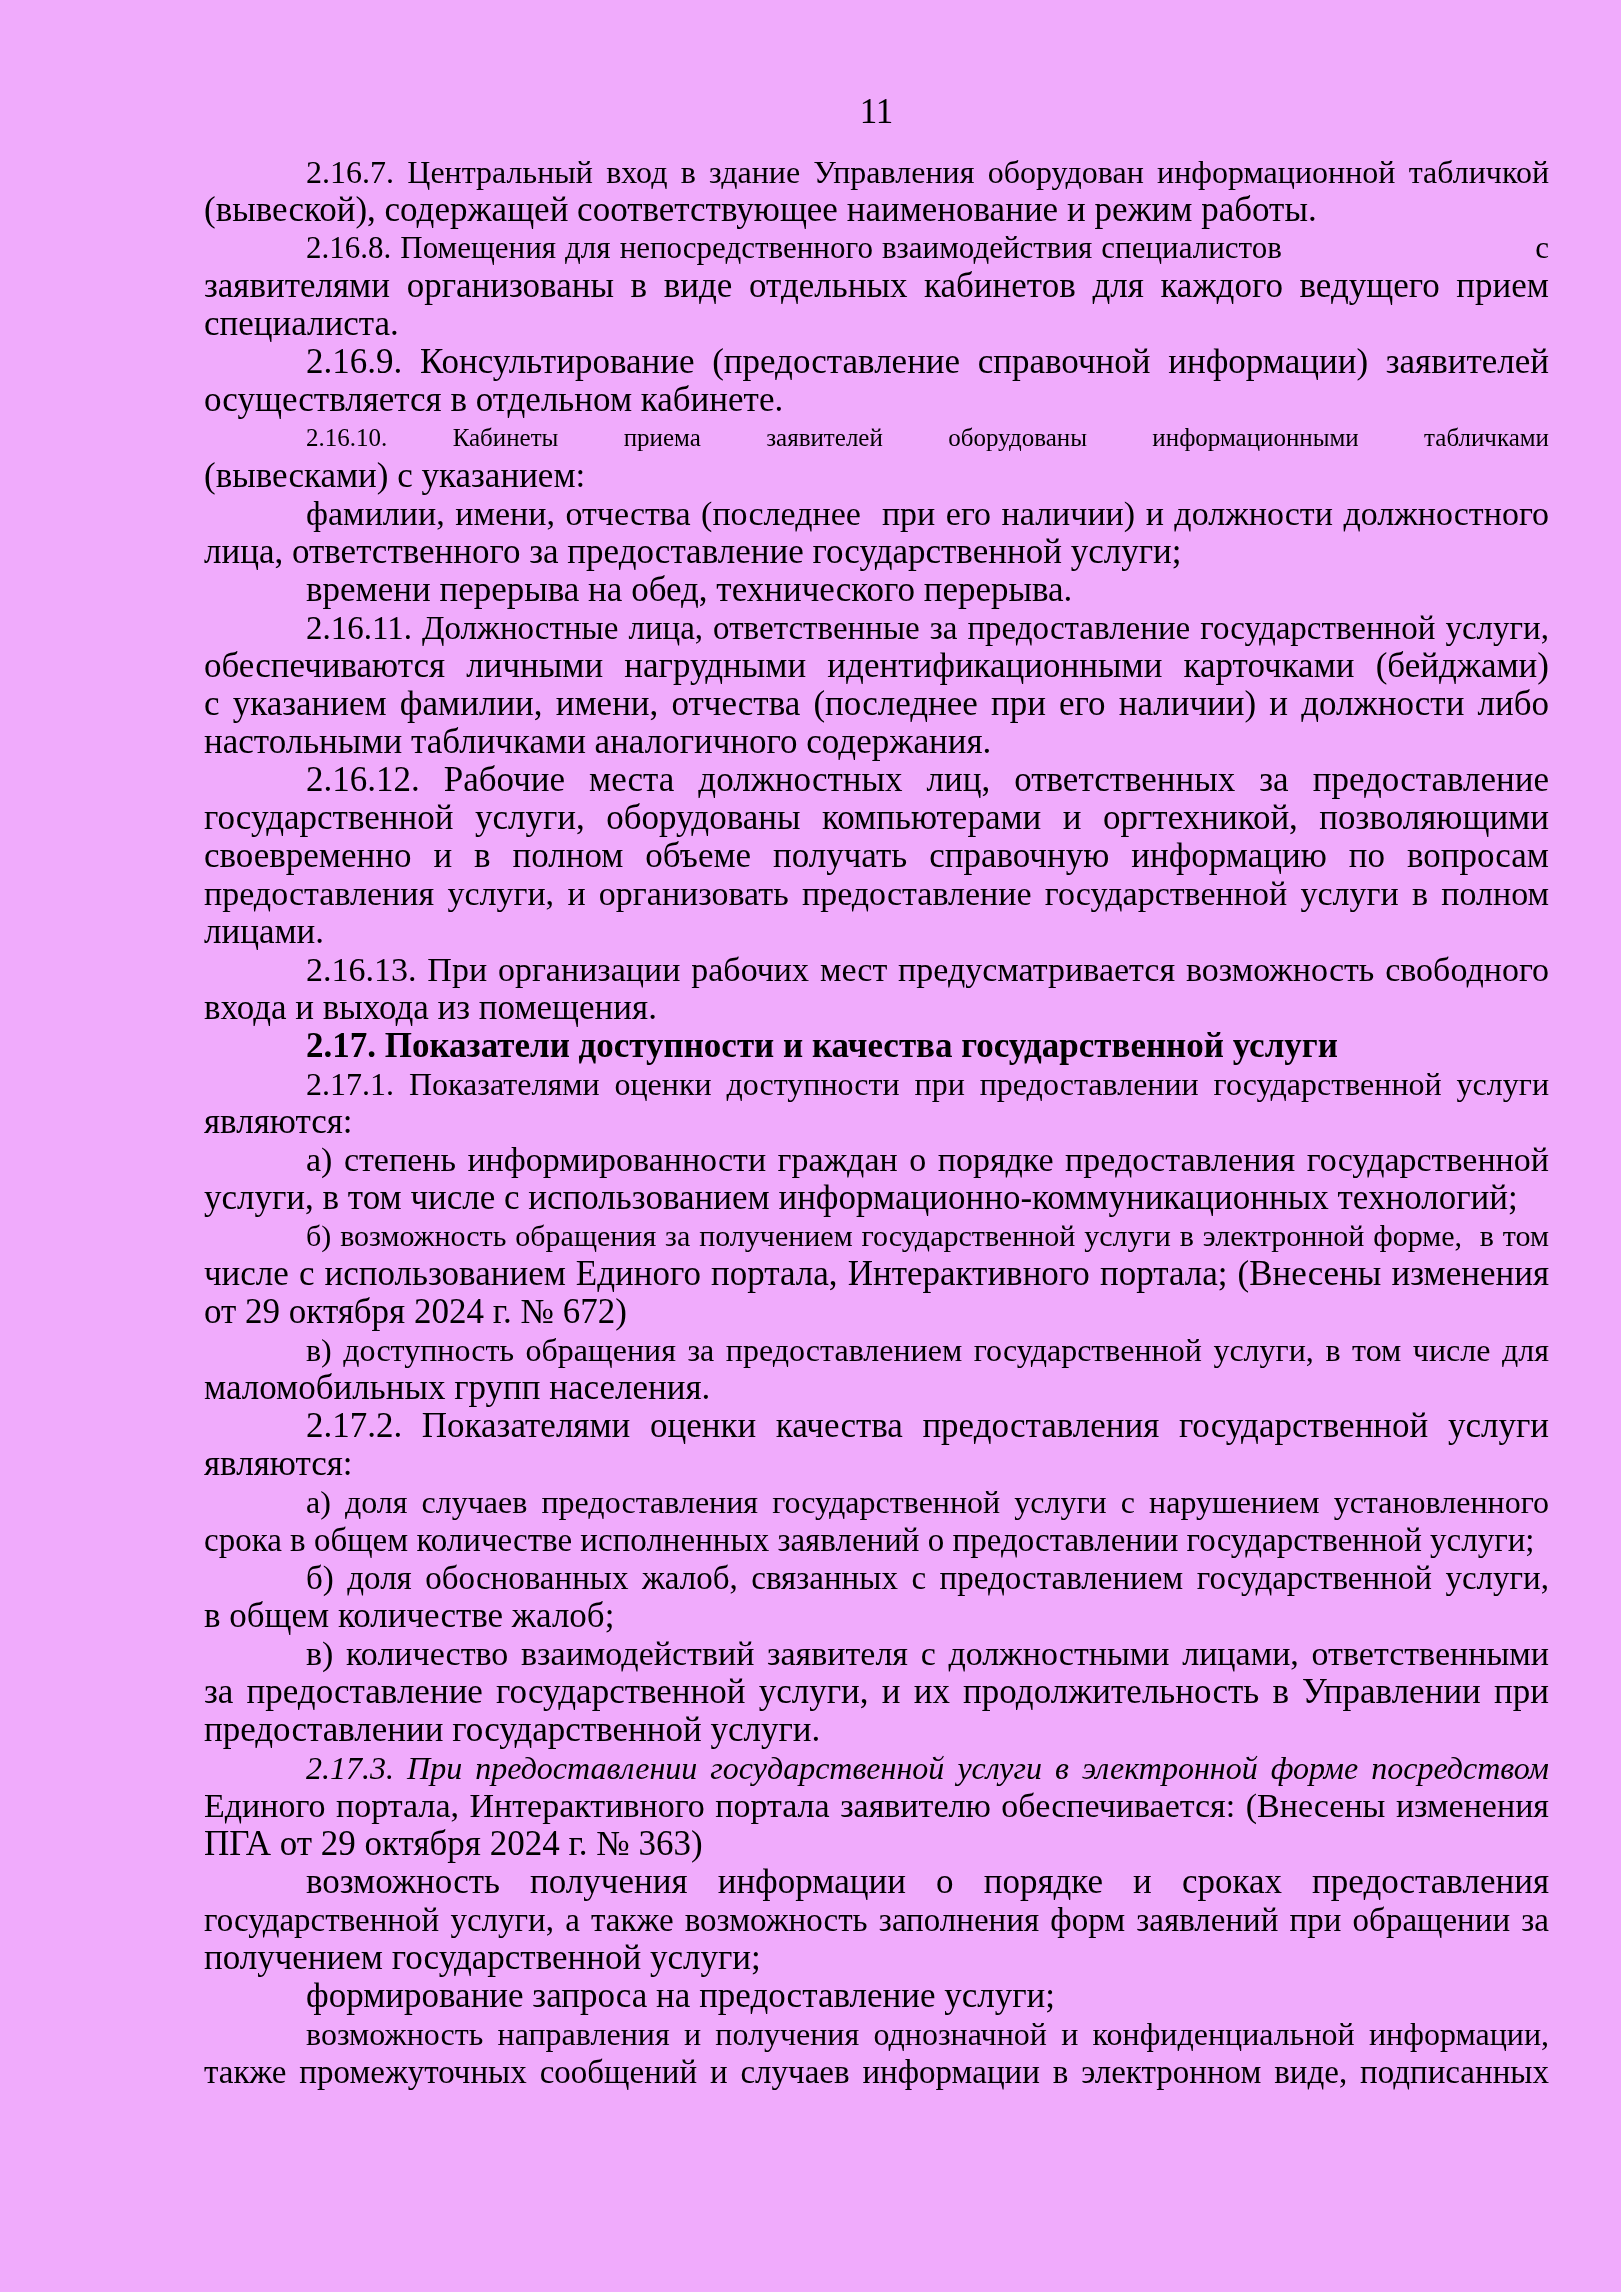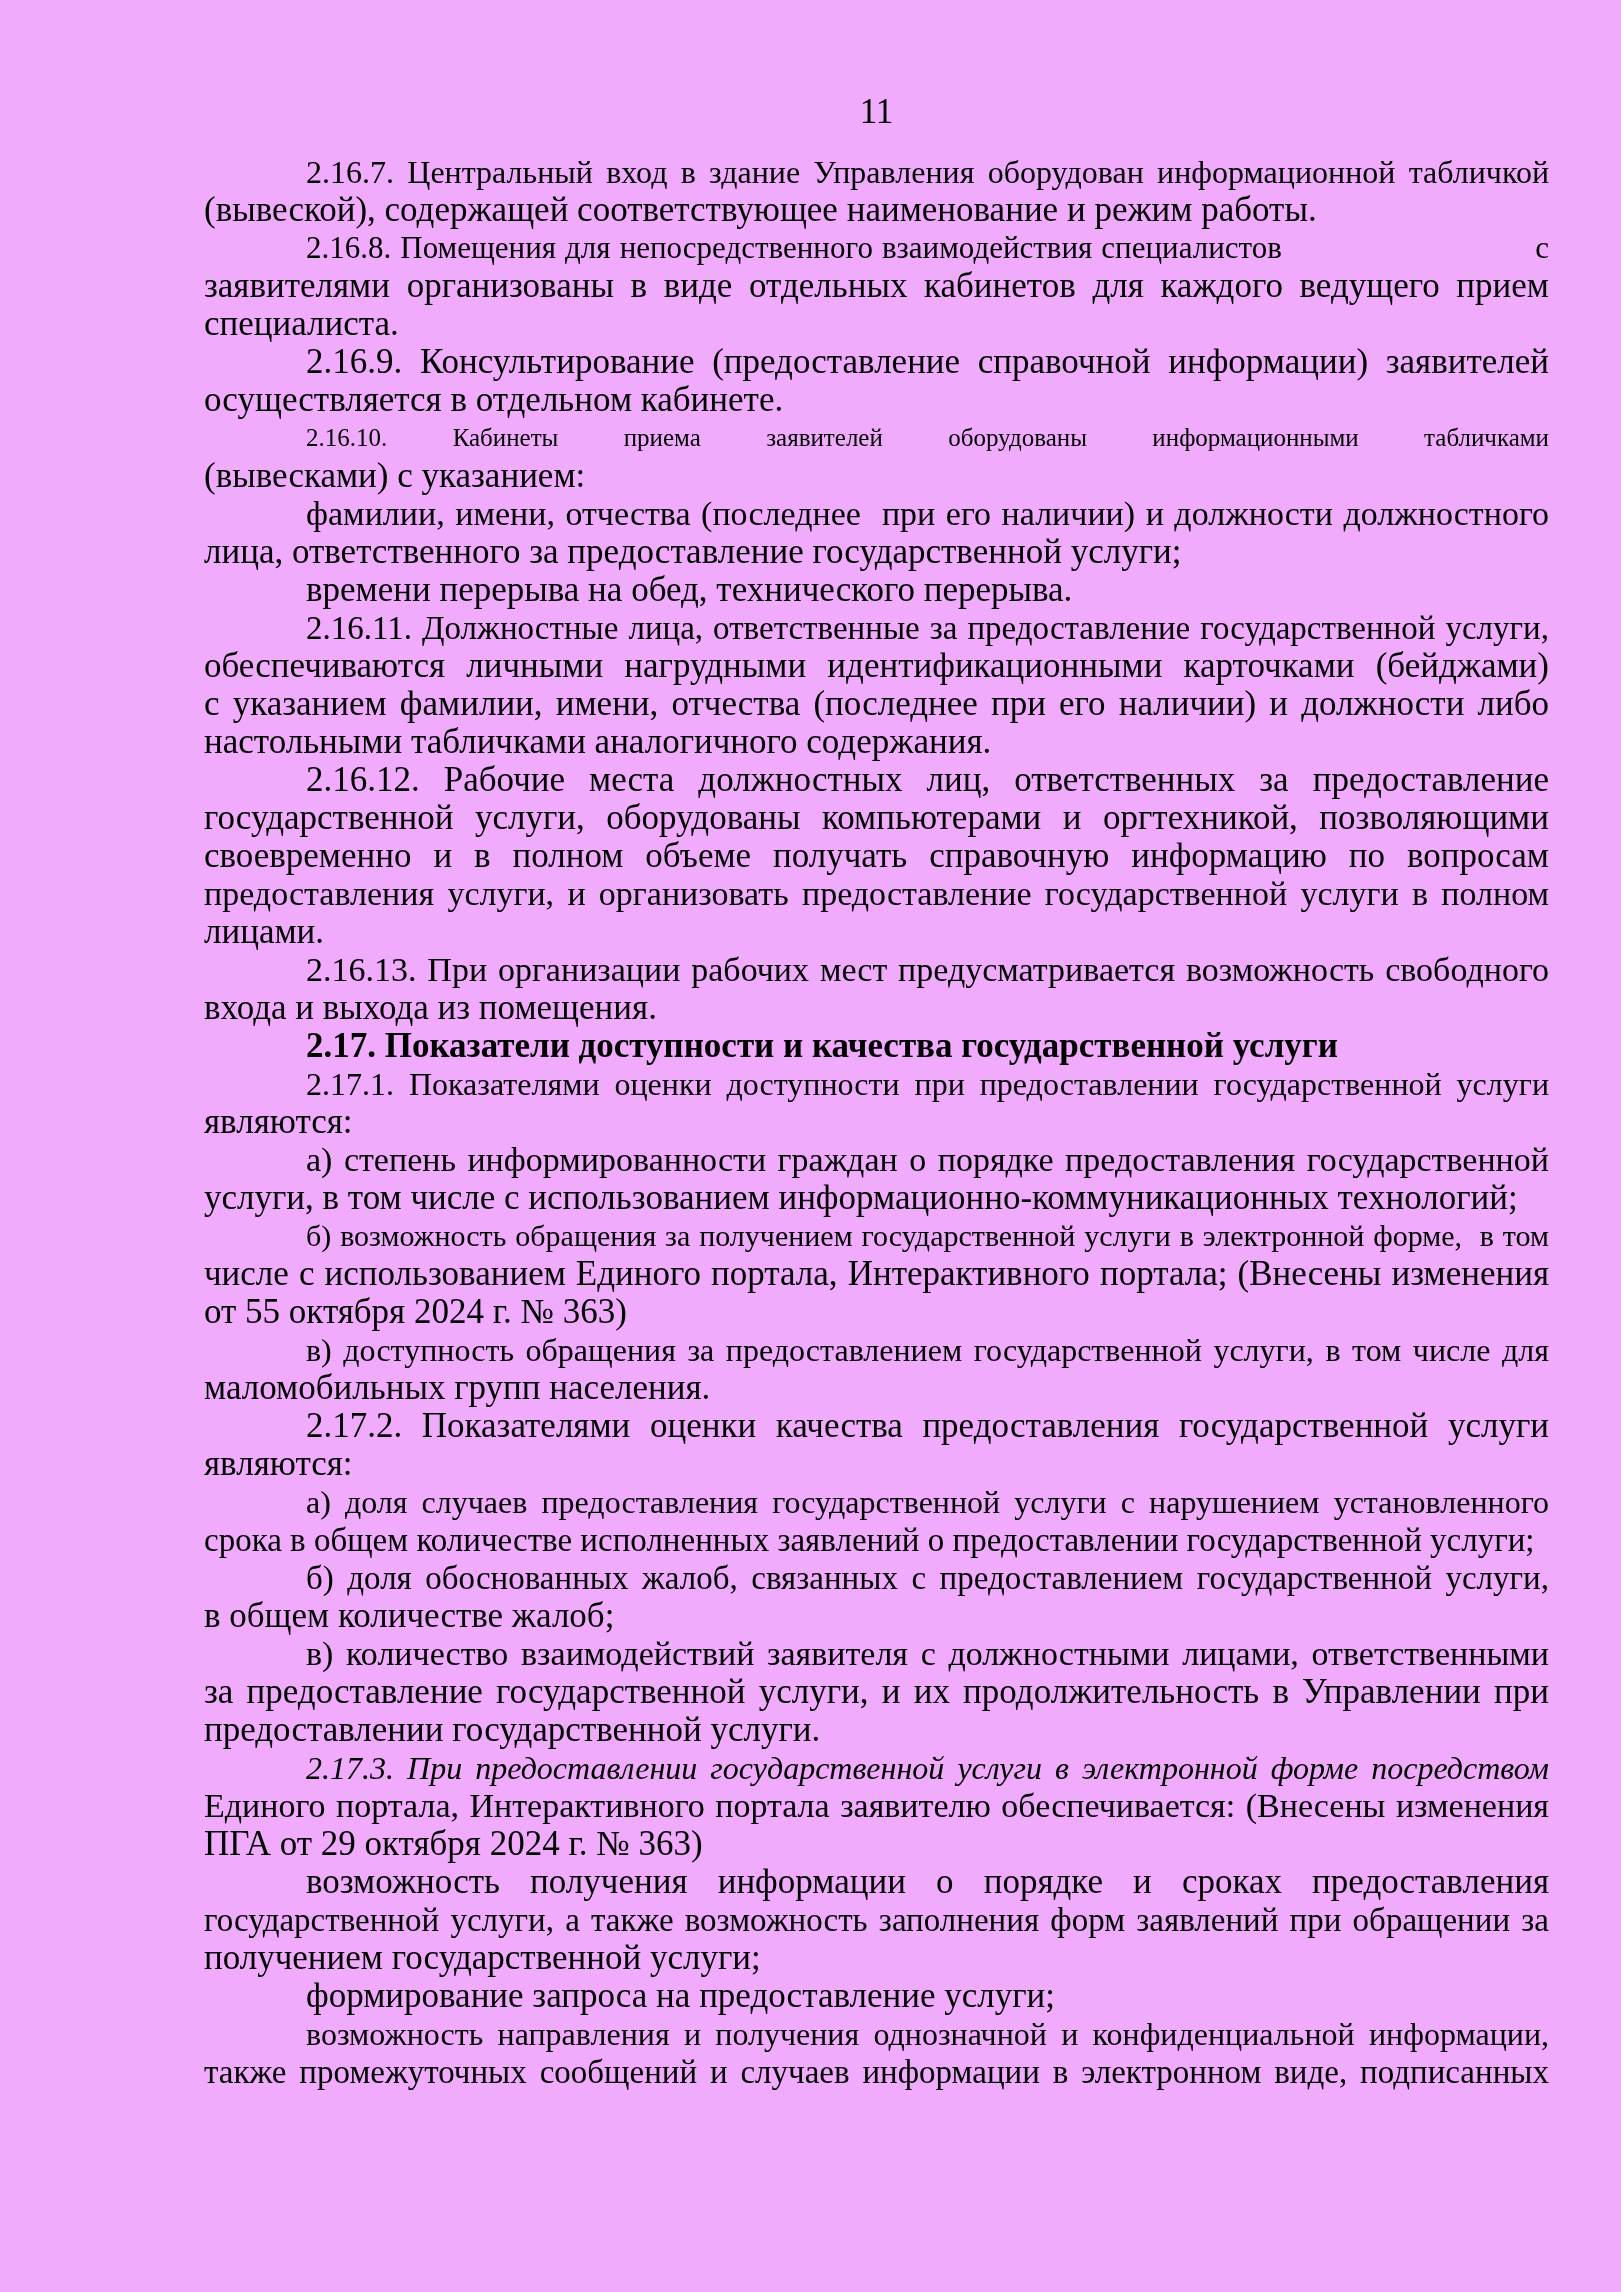--- a/index.html
+++ b/index.html
@@ -74,21 +74,21 @@
     <div class="ln first last bold">2.17. Показатели доступности и качества государственной услуги</div>
 
     <div class="ln first" style="font-size: 32px;">2.17.1. Показателями оценки доступности при предоставлении государственной услуги</div>
     <div class="ln last">являются:</div>
 
     <div class="ln first" style="font-size: 34px;">а) степень информированности граждан о порядке предоставления государственной</div>
     <div class="ln last">услуги, в том числе с использованием информационно-коммуникационных технологий;</div>
 
     <div class="ln first" style="font-size: 30px;">б) возможность обращения за получением государственной услуги в электронной форме,  в том</div>
     <div class="ln" style="font-size: 35px;">числе с использованием Единого портала, Интерактивного портала; (Внесены изменения ПГА</div>
-    <div class="ln last">от 55 октября 2024 г. № 363)</div>
+    <div class="ln last">от 29 октября 2024 г. № 672)</div>
 
     <div class="ln first" style="font-size: 32px;">в) доступность обращения за предоставлением государственной услуги, в том числе для</div>
     <div class="ln last">маломобильных групп населения.</div>
 
     <div class="ln first">2.17.2. Показателями оценки качества предоставления государственной услуги</div>
     <div class="ln last">являются:</div>
 
     <div class="ln first" style="font-size: 32px;">а) доля случаев предоставления государственной услуги с нарушением установленного</div>
     <div class="ln last" style="font-size: 33px;">срока в общем количестве исполненных заявлений о предоставлении государственной услуги;</div>
 

